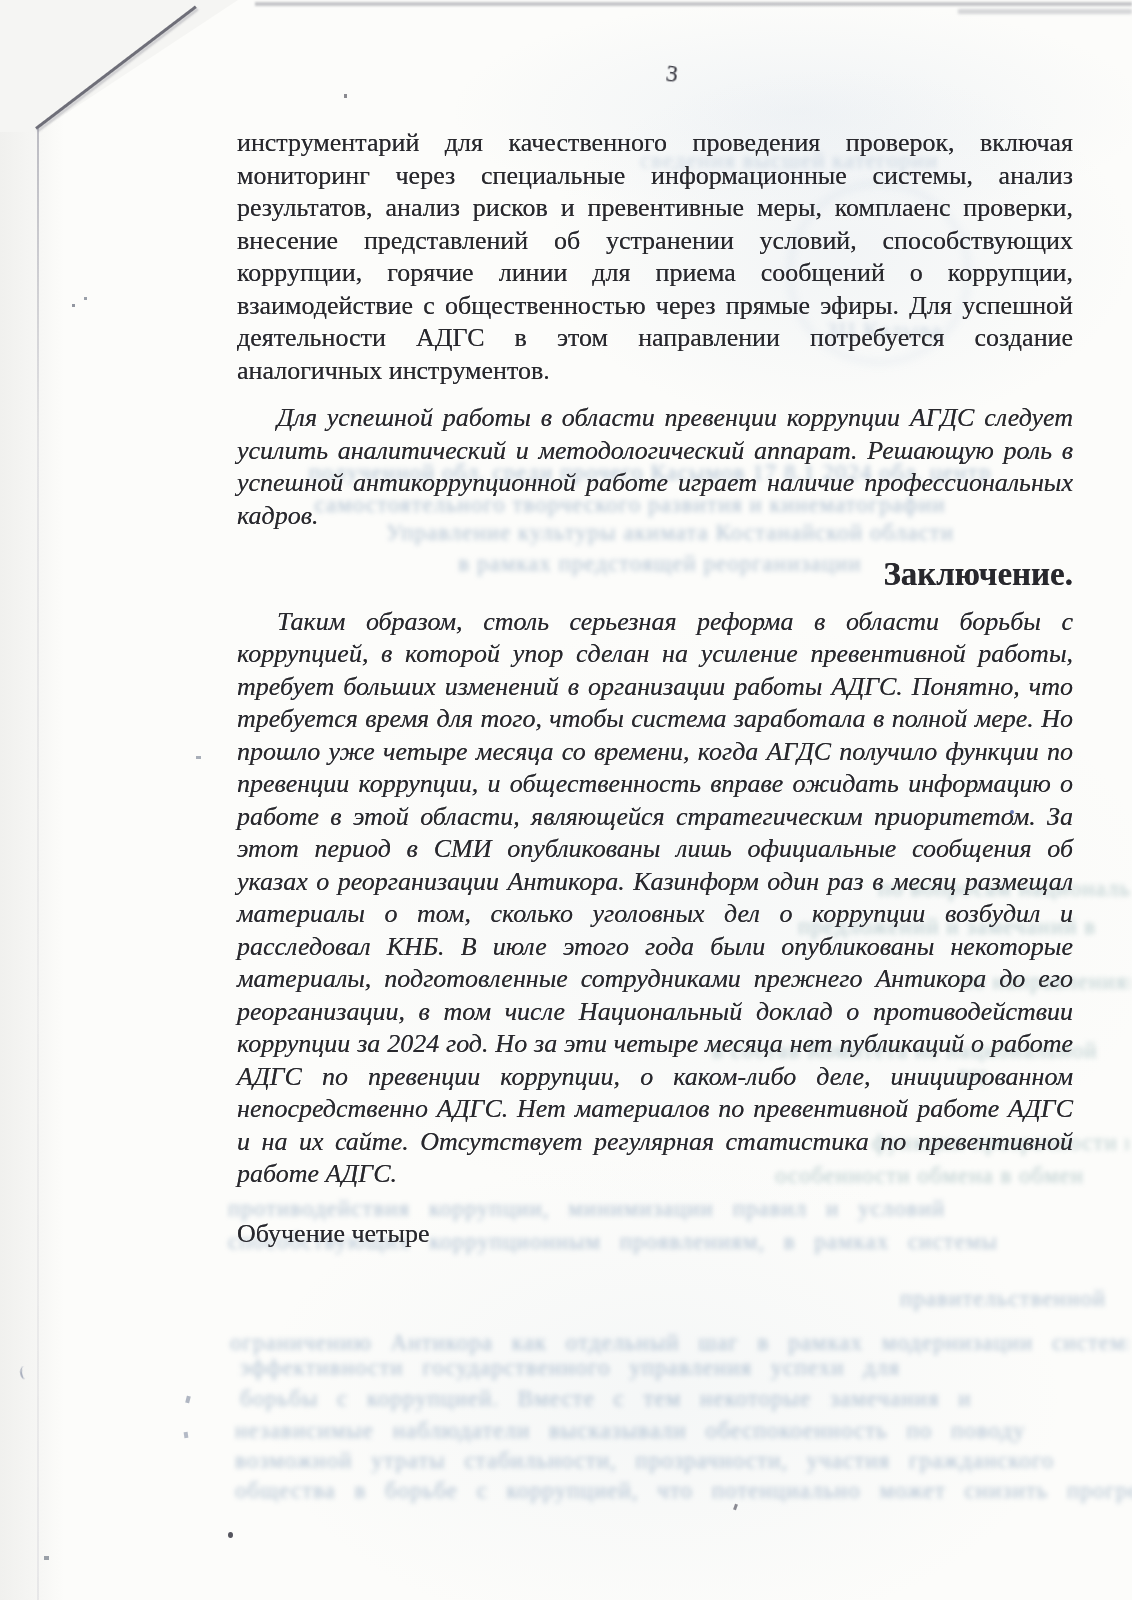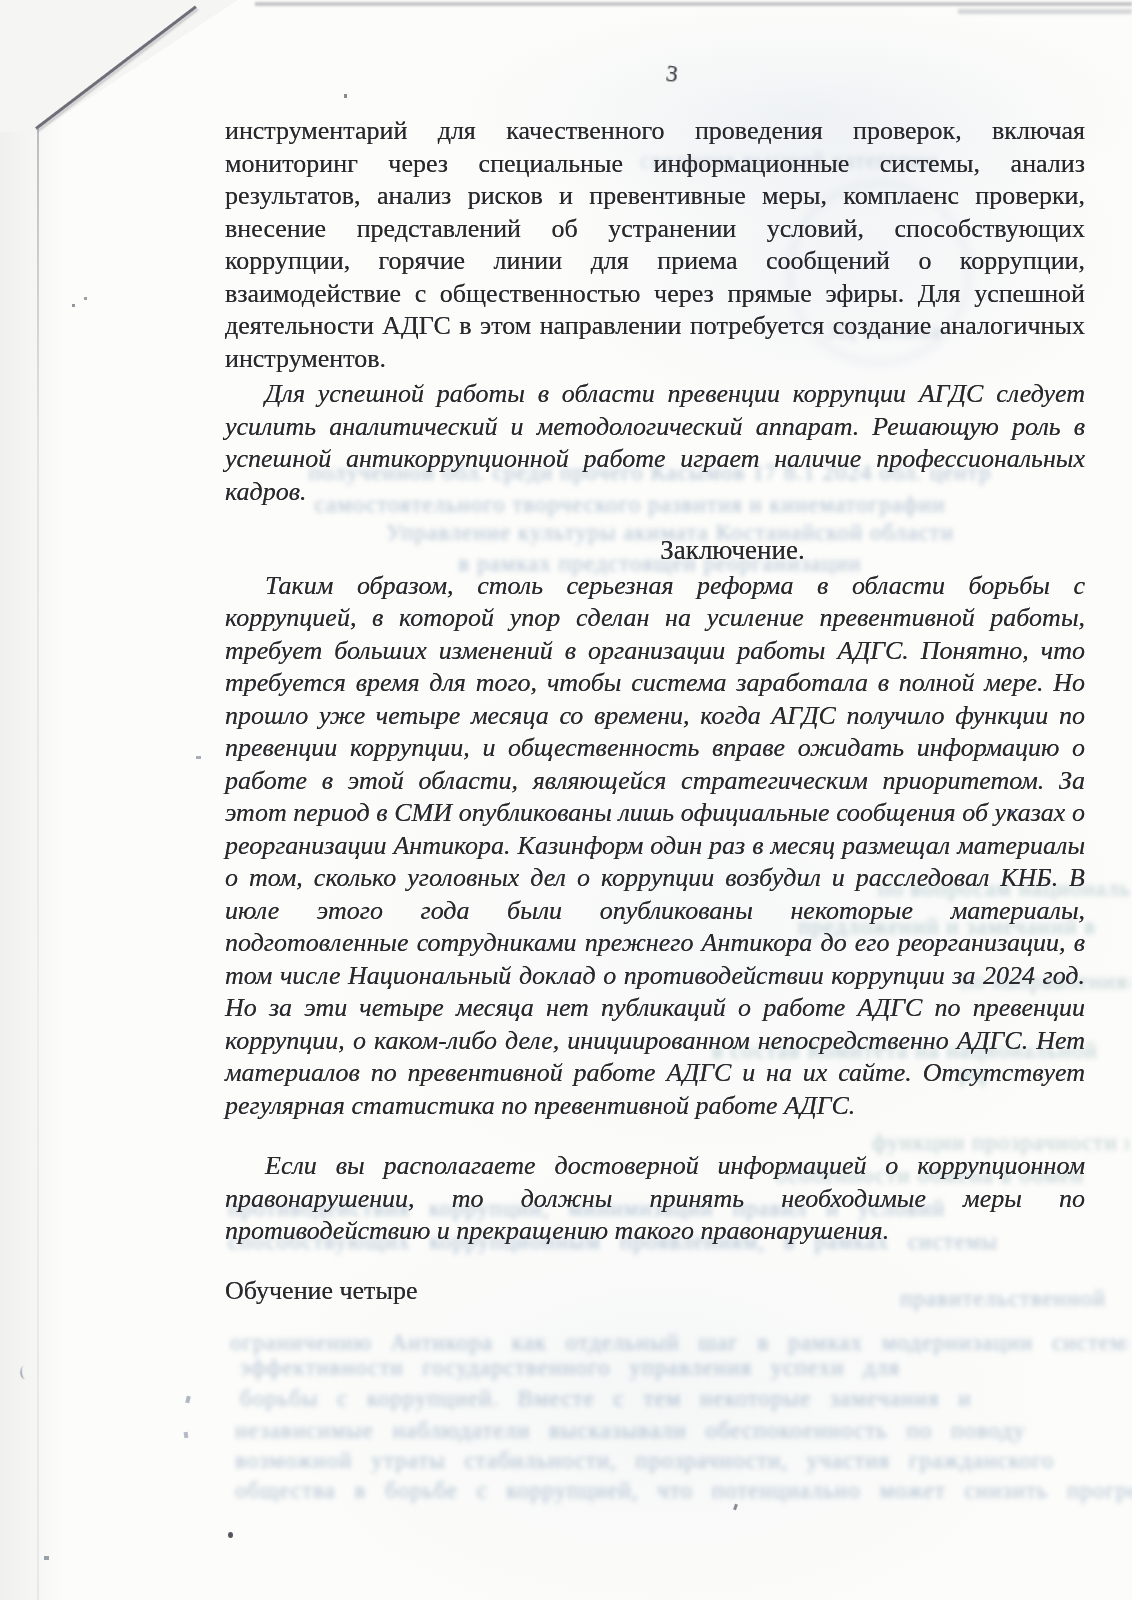--- a/index.html
+++ b/index.html
@@ -69,24 +69,24 @@
   .g15{left:230px;top:1330px;width:898px;}
   .g16{left:240px;top:1355px;width:880px;}
   .g17{left:240px;top:1386px;width:880px;}
   .g18{left:235px;top:1418px;width:892px;}
   .g19{left:235px;top:1448px;width:892px;}
   .g20{left:235px;top:1478px;width:900px;}
   .g21{left:826px;top:318px;width:210px;}
   
   .text{position:absolute;z-index:2;left:222px;top:112px;width:866px;
     color:#28282d;font-size:26px;line-height:32.5px;text-align:justify;}
-  .text p{margin:3px;text-shadow:0 0 .5px rgba(35,35,42,.75);}
+  .text p{margin:15px;text-shadow:0 0 .5px rgba(35,35,42,.75);}
   .para.indent{text-indent:40px;font-style:italic;}
-  .heading{font-weight:400;font-size:27px;margin-left:158px !important;
-    margin-top:26px !important;text-align:center;}
+  .heading{font-weight:700;font-size:33px;margin-left:158px !important;
+    margin-top:26px !important;text-align:right;}
   .gap-top{margin-top:28px !important;}
   .signature{margin-top:26px;}
   .signature p{text-align:left;line-height:33px;}
 </style>
 </head>
 <body>
 
 <div class="page">
 
   <div class="corner-area"></div>
@@ -130,19 +130,18 @@
   <div class="ghost g18 wide">независимые наблюдатели высказывали обеспокоенность по поводу</div>
   <div class="ghost g19 wide">возможной утраты стабильности, прозрачности, участия гражданского</div>
   <div class="ghost g20 wide">общества в борьбе с коррупцией, что потенциально может снизить прогресс</div>
   <div class="ghost g21 dim">ЗЦ Калыва</div>
 
   <div class="text">
     <p class="para">инструментарий для качественного проведения проверок, включая мониторинг через специальные информационные системы, анализ результатов, анализ рисков и превентивные меры, комплаенс проверки, внесение представлений об устранении условий, способствующих коррупции, горячие линии для приема сообщений о коррупции, взаимодействие с общественностью через прямые эфиры. Для успешной деятельности АДГС в этом направлении потребуется создание аналогичных инструментов.</p>
     <p class="para indent">Для успешной работы в области превенции коррупции АГДС следует усилить аналитический и методологический аппарат. Решающую роль в успешной антикоррупционной работе играет наличие профессиональных кадров.</p>
     <p class="heading">Заключение.</p>
     <p class="para indent">Таким образом, столь серьезная реформа в области борьбы с коррупцией, в которой упор сделан на усиление превентивной работы, требует больших изменений в организации работы АДГС. Понятно, что требуется время для того, чтобы система заработала в полной мере. Но прошло уже четыре месяца со времени, когда АГДС получило функции по превенции коррупции, и общественность вправе ожидать информацию о работе в этой области, являющейся стратегическим приоритетом. За этот период в СМИ опубликованы лишь официальные сообщения об указах о реорганизации Антикора. Казинформ один раз в месяц размещал материалы о том, сколько уголовных дел о коррупции возбудил и расследовал КНБ. В июле этого года были опубликованы некоторые материалы, подготовленные сотрудниками прежнего Антикора до его реорганизации, в том числе Национальный доклад о противодействии коррупции за 2024 год. Но за эти четыре месяца нет публикаций о работе АДГС по превенции коррупции, о каком-либо деле, инициированном непосредственно АДГС. Нет материалов по превентивной работе АДГС и на их сайте. Отсутствует регулярная статистика по превентивной работе АДГС.</p>
-    <p class="para indent gap-top">Если вы располагаете достоверной информацией о коррупционном правонарушении, то должны принять необходимые меры по противодействию и прекращению такого правонарушения.</p>
     <div class="signature">
       <p>Обучение четыре</p>
     </div>
   </div>
 
 </div>
 
 </body></html>

